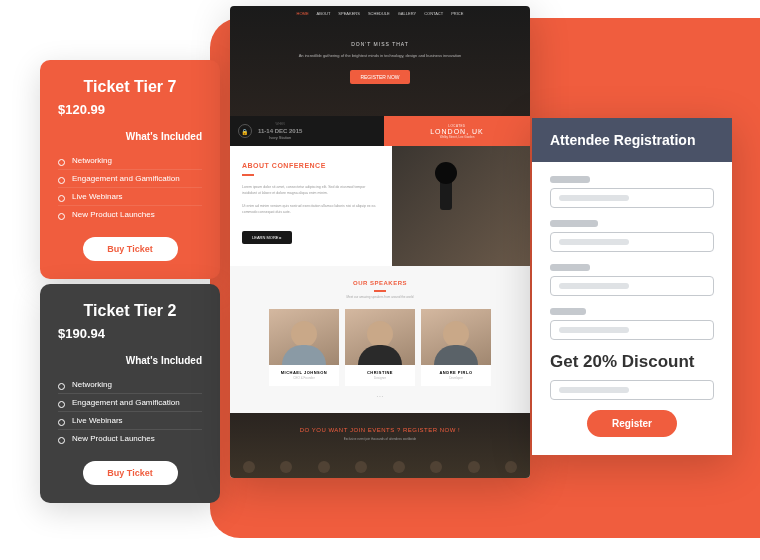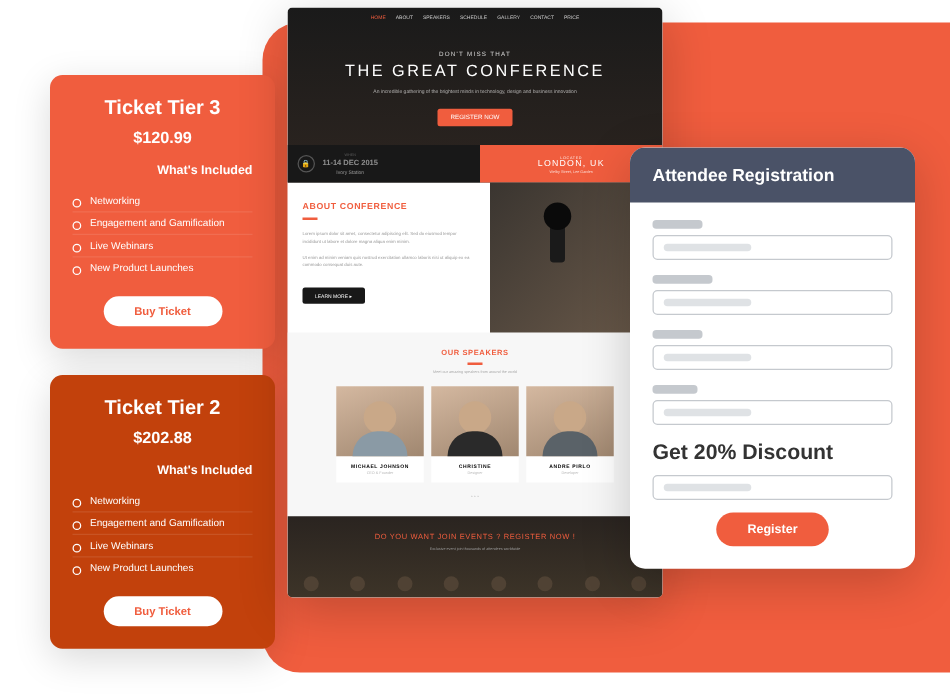--- a/index.html
+++ b/index.html
@@ -3,23 +3,23 @@
 <meta charset="utf-8">
 <style>
 *{margin:0;padding:0;box-sizing:border-box;font-family:-apple-system,BlinkMacSystemFont,'Segoe UI',Arial,sans-serif}
 body{width:760px;height:560px;background:#fff;position:relative;overflow:hidden}
 .bg-shape{position:absolute;top:18px;right:0;width:550px;height:520px;background:#f05d3e;border-radius:30px 0 0 30px}
 .canvas{position:absolute;inset:0}
 
 
 .ticket-card{position:absolute;width:180px;border-radius:10px;padding:18px;color:#fff;box-shadow:0 8px 30px rgba(0,0,0,.15)}
 .ticket-card.t1{left:40px;top:60px;background:#f05d3e}
-.ticket-card.t2{left:40px;top:300px;background:#c2410c}
+.ticket-card.t2{left:40px;top:284px;background:#404040}
 .tt-title{font-size:16px;font-weight:700;text-align:center;margin-bottom:6px}
-.tt-price{font-size:13px;font-weight:600;text-align:center;margin-bottom:14px}
+.tt-price{font-size:13px;font-weight:600;margin-bottom:14px}
 .tt-inc{font-size:10px;font-weight:600;text-align:right;margin-bottom:10px}
 .tt-list{list-style:none}
 .tt-list li{font-size:8px;padding:4px 0 4px 14px;position:relative;border-bottom:1px solid rgba(255,255,255,.1)}
 .tt-list li:last-child{border:none}
 .tt-list li::before{content:'';position:absolute;left:0;top:7px;width:5px;height:5px;border:1px solid #fff;border-radius:50%}
 .tt-btn{display:block;width:95px;margin:14px auto 0;background:#fff;border-radius:16px;padding:7px 0;text-align:center;font-size:9px;font-weight:700}
 .t1 .tt-btn{color:#f05d3e}
 .t2 .tt-btn{color:#f05d3e}
 
 
@@ -71,54 +71,54 @@
 .sp-dots{text-align:center;margin-top:8px;font-size:4px;color:#ccc}
 
 .cta{height:65px;background:linear-gradient(180deg,#2a2420 0%,#3d3428 100%);text-align:center;padding-top:14px;position:relative}
 .cta-t{font-size:6px;color:#fff;letter-spacing:.5px}
 .cta-t span{color:#f05d3e}
 .cta-s{font-size:3px;color:#999;margin-top:4px}
 .cta-heads{position:absolute;bottom:0;left:0;right:0;height:25px;display:flex;justify-content:space-around;opacity:.7}
 .cta-heads span{width:12px;height:12px;background:#5a4a3a;border-radius:50%;margin-top:8px}
 
 
-.reg-card{position:absolute;right:28px;top:118px;width:228px;background:#fff;border-radius:12px;box-shadow:0 10px 40px rgba(0,0,0,.2);overflow:hidden}
+.reg-card{position:absolute;right:28px;top:118px;width:200px;background:#fff;border-radius:0;box-shadow:0 10px 40px rgba(0,0,0,.2);overflow:hidden}
 .reg-head{background:#4a5267;color:#fff;padding:14px 18px;font-size:14px;font-weight:600}
 .reg-body{padding:14px 18px 18px}
 .reg-field{margin-bottom:12px}
 .reg-lbl{width:40px;height:7px;background:#c5c9ce;border-radius:3px;margin-bottom:5px}
 .reg-lbl.w2{width:48px}
 .reg-lbl.w3{width:36px}
 .reg-inp{height:20px;border:1.5px solid #c5c9ce;border-radius:4px;position:relative}
 .reg-inp::before{content:'';position:absolute;left:8px;top:6px;width:70px;height:6px;background:#dfe2e5;border-radius:3px}
 .reg-disc{font-size:17px;font-weight:700;color:#333;margin:8px 0 8px}
 .reg-btn{display:block;width:90px;margin:8px auto 0;background:#f05d3e;color:#fff;border-radius:15px;padding:8px 0;text-align:center;font-size:10px;font-weight:600}
 </style>
 </head>
 <body>
 
 <div class="bg-shape"></div>
 <div class="canvas">
 
 <div class="ticket-card t1">
-  <div class="tt-title">Ticket Tier 3</div>
+  <div class="tt-title">Ticket Tier 7</div>
   <div class="tt-price">$120.99</div>
   <div class="tt-inc">What's Included</div>
   <ul class="tt-list">
     <li>Networking</li>
     <li>Engagement and Gamification</li>
     <li>Live Webinars</li>
     <li>New Product Launches</li>
   </ul>
   <a class="tt-btn">Buy Ticket</a>
 </div>
 
 <div class="ticket-card t2">
   <div class="tt-title">Ticket Tier 2</div>
-  <div class="tt-price">$202.88</div>
+  <div class="tt-price">$190.94</div>
   <div class="tt-inc">What's Included</div>
   <ul class="tt-list">
     <li>Networking</li>
     <li>Engagement and Gamification</li>
     <li>Live Webinars</li>
     <li>New Product Launches</li>
   </ul>
   <a class="tt-btn">Buy Ticket</a>
 </div>
 
@@ -127,21 +127,20 @@
     <div class="hero-nav">
       <span>HOME</span>
       <span>ABOUT</span>
       <span>SPEAKERS</span>
       <span>SCHEDULE</span>
       <span>GALLERY</span>
       <span>CONTACT</span>
       <span>PRICE</span>
     </div>
     <div class="hero-tag">DON'T MISS THAT</div>
-    <div class="hero-title">THE GREAT CONFERENCE</div>
     <div class="hero-sub">An incredible gathering of the brightest minds in technology, design and business innovation</div>
     <a class="hero-btn">REGISTER NOW</a>
     <div class="hero-strip">
       <div class="strip-l">
         <span class="strip-ic">🔒</span>
         <span class="strip-txt"><span style="font-size:3px;opacity:.5">WHEN</span><b>11-14 DEC 2015</b><span>Ivory Station</span></span>
       </div>
       <div class="strip-r">
         <span class="s-tag">LOCATED</span>
         <span class="s-loc">LONDON, UK</span>

